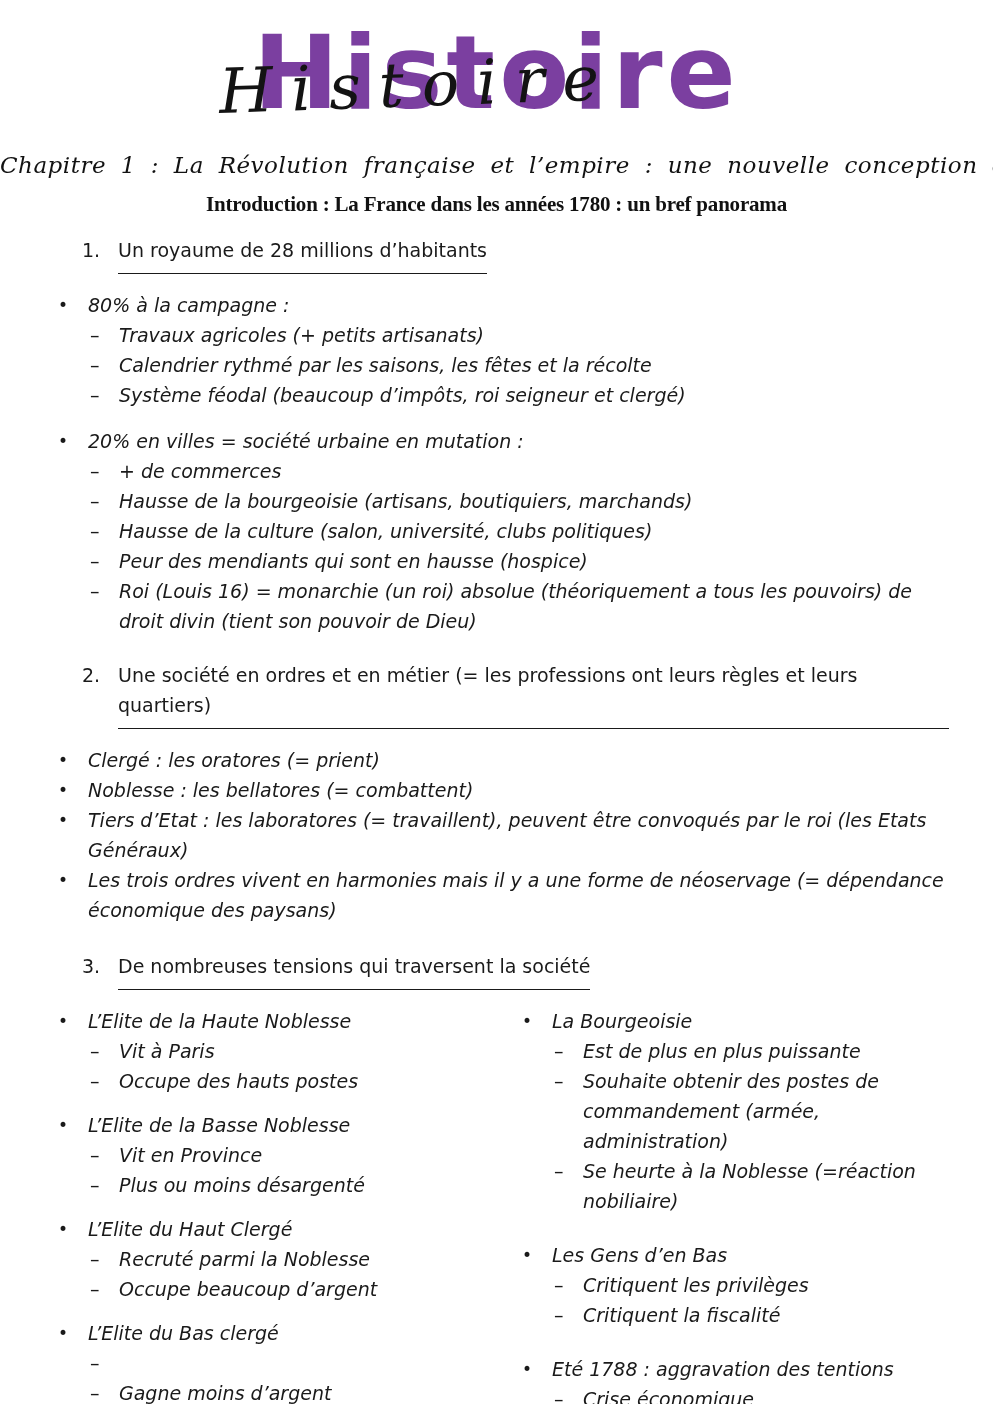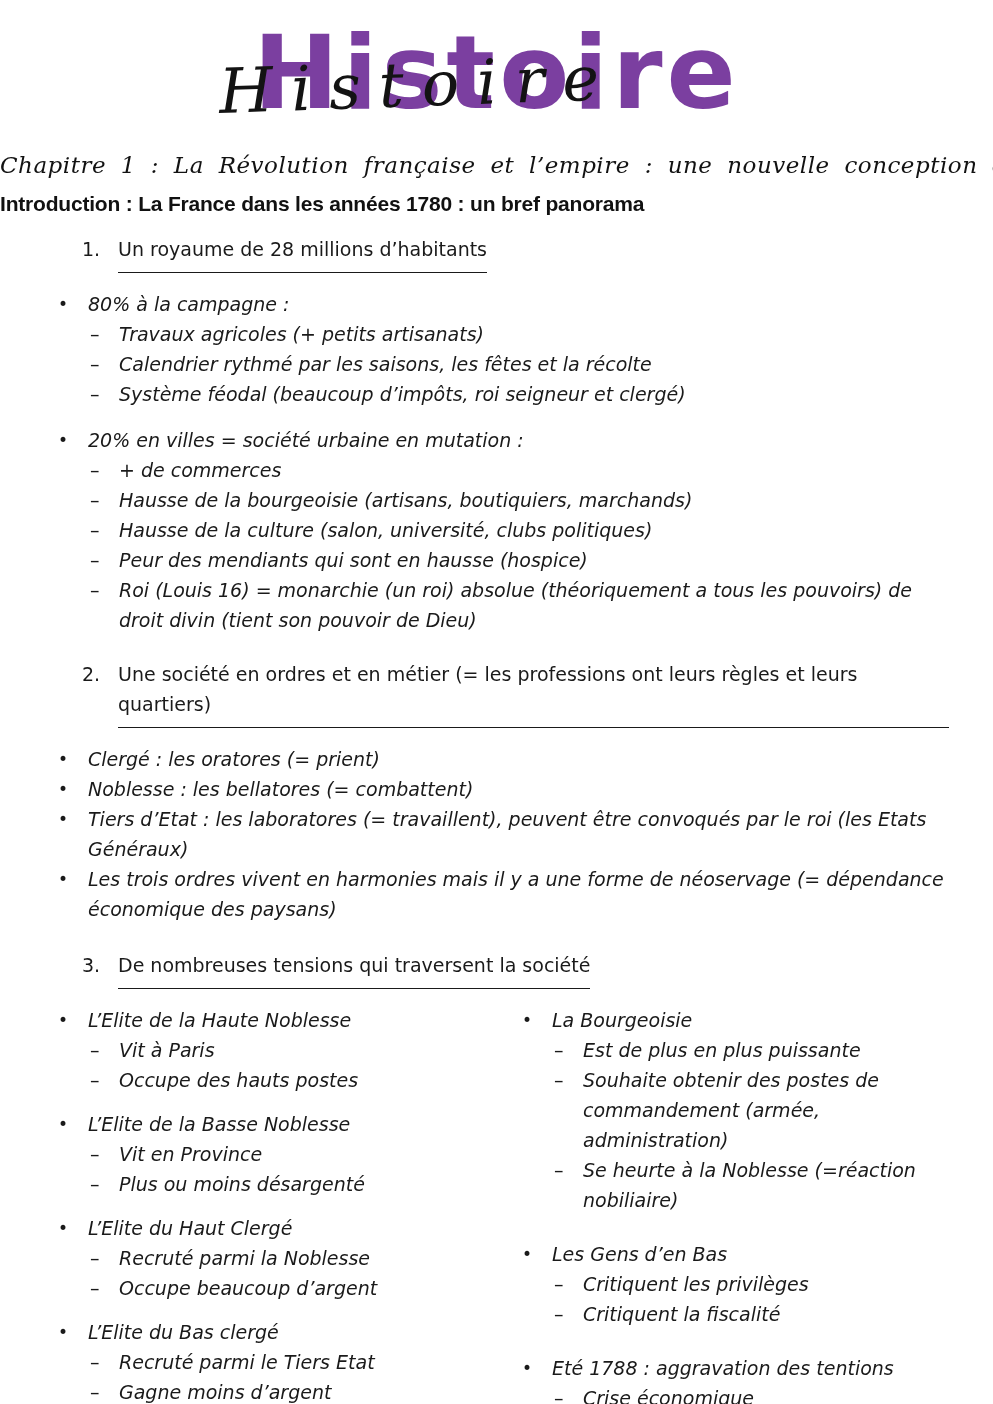--- a/index.html
+++ b/index.html
@@ -54,22 +54,22 @@
     font-size: 23px;
     letter-spacing: 0.5px;
     word-spacing: 7px;
     white-space: nowrap;
     color: #121212;
   }
 
   
   .intro {
     margin-top: 14px;
-    text-align: left;
-    font-family: Liberation Sans, sans-serif;
+    text-align: center;
+    font-family: Liberation Serif, serif;
     font-weight: 700;
     font-size: 21px;
     letter-spacing: -0.2px;
     color: #111111;
   }
 
   
   .content {
     padding: 0 44px 0 58px;
     font-size: 19px;
@@ -255,21 +255,20 @@
           </div>
         </div>
 
         <div class="group">
           <div class="bullet-row">
             <span class="marker">•</span>
             <span class="txt">L’Elite du Bas clergé</span>
           </div>
           <div class="sub-row">
             <span class="dash">–</span>
-            <span class="txt">Recruté parmi le Tiers Etat</span>
           </div>
           <div class="sub-row">
             <span class="dash">–</span>
             <span class="txt">Gagne moins d’argent</span>
           </div>
         </div>
 
       </div>
 
       <div class="col right">

